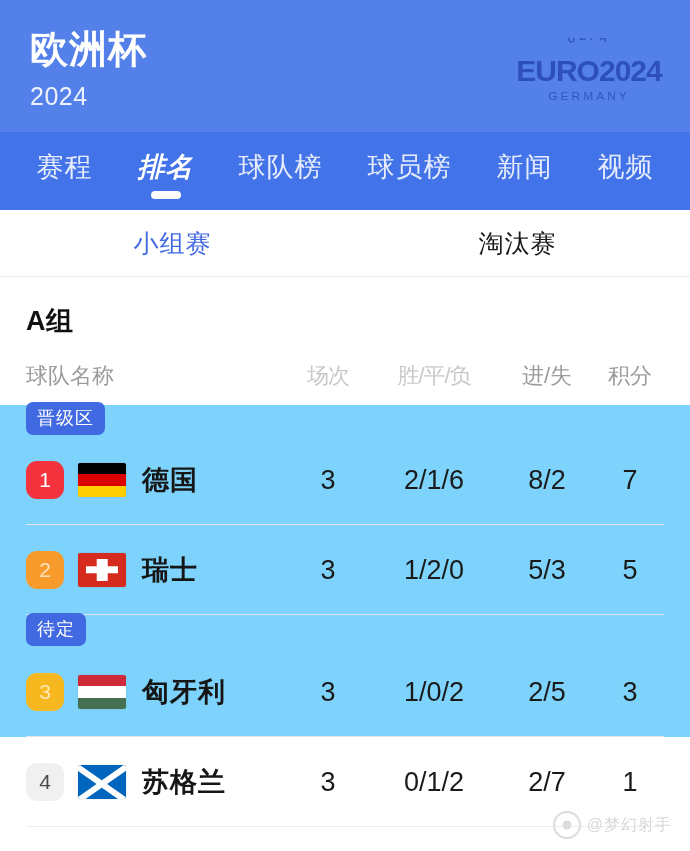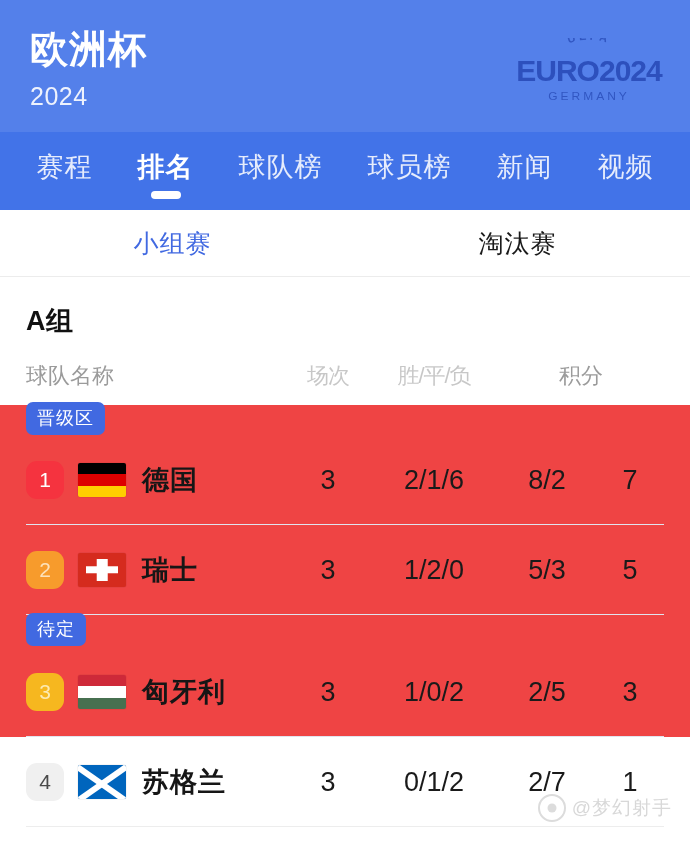--- a/index.html
+++ b/index.html
@@ -86,20 +86,21 @@
     font-weight: 400;
     position: relative;
     padding: 4px 2px 12px 2px;
     cursor: pointer;
     white-space: nowrap;
     letter-spacing: 1px;
   }
   .nav-item.active {
     color: #ffffff;
     font-weight: 700;
+    font-style: italic;
   }
   .nav-item.active::after {
     content: "";
     position: absolute;
     left: 50%;
     transform: translateX(-50%);
     bottom: -2px;
     width: 30px;
     height: 8px;
     background: #ffffff;
@@ -177,21 +178,21 @@
   .team-row {
     display: flex;
     align-items: center;
     padding: 0 26px;
     height: 90px;
     font-size: 27px;
     color: #1a1a1a;
     position: relative;
     cursor: pointer;
   }
-  .team-row.tinted { background: #ef4444; }
+  .team-row.tinted { background: #7dd3fc; }
   .team-row.plain  { background: #ffffff; }
   .team-row .divider {
     position: absolute;
     left: 26px;
     right: 26px;
     bottom: 0;
     height: 1px;
     background: #e1e4ee;
   }
   .team-row.plain .divider { background: #ededed; }
@@ -260,26 +261,26 @@
   }
   .cell {
     font-size: 27px;
     color: #1a1a1a;
   }
 
   
   .watermark {
     position: absolute;
     right: 18px;
-    bottom: 29px;
+    bottom: 12px;
     display: flex;
     align-items: center;
     gap: 6px;
     color: #d8d8d8;
-    font-size: 19px;
+    font-size: 16px;
     user-select: none;
     letter-spacing: 1px;
   }
   .wm-eye {
     width: 24px; height: 24px;
     border-radius: 50%;
     border: 2px solid #dcdcdc;
     display: inline-block;
     position: relative;
   }
@@ -332,20 +333,21 @@
   <div class="subtab inactive">淘汰赛</div>
 </div>
 
 <div class="group-wrap">
   <div class="group-title">A组</div>
 
   <div class="table-head">
     <div class="col-team">球队名称</div>
     <div class="col-played head-blurred">场次</div>
     <div class="col-wdl head-blurred">胜/平/负</div>
+    <div class="col-gf">进/失</div>
     <div class="col-pts">积分</div>
   </div>
 
   <div class="rows">
 
     <div class="team-row tinted" style="height:30px;">
       <div class="zone-badge" style="left:0;">晋级区</div>
     </div>
 
     <div class="team-row tinted">

